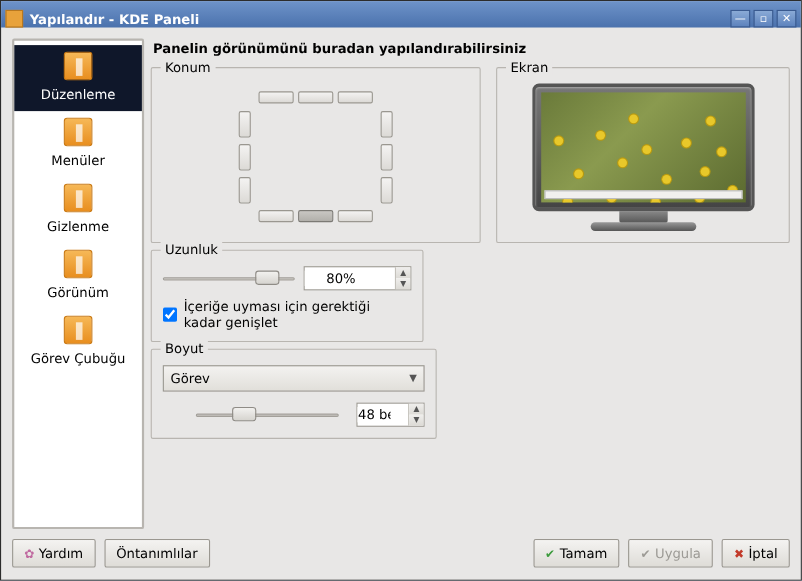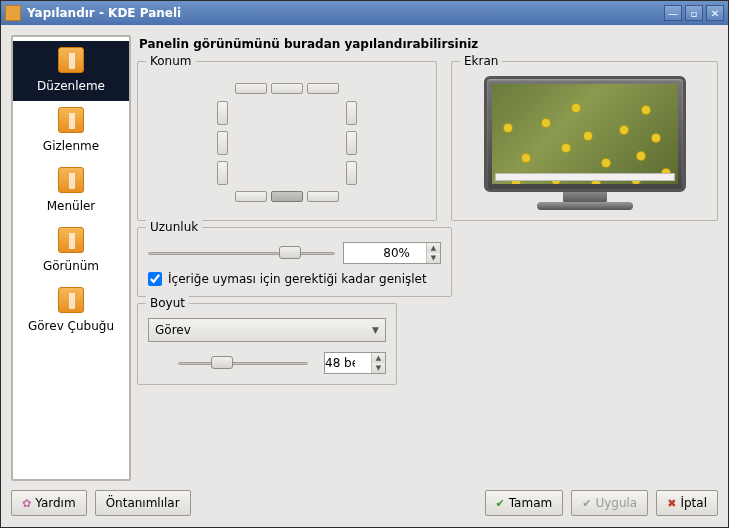--- a/index.html
+++ b/index.html
@@ -1,20 +1,20 @@
 <!DOCTYPE html>
 <html><head>
 <meta charset="utf-8">
 <style>
 * { box-sizing: border-box; margin: 0; padding: 0; font-family: "DejaVu Sans", "Liberation Sans", sans-serif; font-size: 12px; }
 body { background: #5f83b9; width: 729px; height: 528px; overflow: hidden; }
 
 .window { width: 729px; height: 528px; background: #e8e7e6; border: 1px solid #2c2c2c; display: flex; flex-direction: column; }
 
-.titlebar { height: 24px; background: linear-gradient(to bottom, #6e93c9, #4b72ad); display: flex; align-items: center; padding: 0 4px; color: #fff; }
+.titlebar { height: 24px; background: linear-gradient(to bottom, #6e93c9, #4b72ad); display: flex; align-items: flex-end; padding: 0 4px; color: #fff; }
 .titlebar .app-icon { width: 16px; height: 16px; background: #e8a23b; border: 1px solid #b87820; margin-right: 6px; }
 .titlebar .title { flex: 1; font-weight: bold; color: #fff; }
 .titlebar .tbtn { width: 18px; height: 16px; background: linear-gradient(to bottom,#8aaad6,#5d83bd); border: 1px solid #3a5a8f; margin-left: 3px; display: flex; align-items: center; justify-content: center; color: #fff; font-size: 10px; cursor: pointer; }
 
 .content { flex: 1; display: flex; padding: 10px 10px 6px 10px; gap: 6px; }
 
 .sidebar { width: 120px; background: #fff; border: 2px solid #b8b5b0; border-radius: 2px; display: flex; flex-direction: column; align-items: stretch; padding: 4px 0; }
 .side-item { display: flex; flex-direction: column; align-items: center; padding: 6px 2px 8px 2px; cursor: pointer; }
 .side-item.selected { background: #0f172a; color: #fff; }
 .side-icon { width: 26px; height: 26px; background: linear-gradient(to bottom, #f6b857, #e88e1f); border: 1px solid #c97812; border-radius: 3px; margin-bottom: 6px; position: relative; }
@@ -36,27 +36,27 @@
 
 .ekran { flex: 1; height: 160px; }
 .monitor-wrap { display: flex; flex-direction: column; align-items: center; justify-content: center; height: 100%; }
 .monitor-frame { width: 202px; height: 135px; border: 3px solid #555; border-radius: 6px; padding: 5px; background: linear-gradient(to bottom,#777,#444); position: relative; box-shadow: inset 0 1px 2px rgba(255,255,255,0.4); }
 .monitor-screen { width: 100%; height: 100%; background: linear-gradient(135deg,#6a7a3a 0%,#8a9a4f 40%,#5b6a30 100%); position: relative; overflow: hidden; }
 .flower { position:absolute; width:8px; height:8px; background:#e8c82a; border-radius:50%; box-shadow: 0 0 0 1px #b89a10; }
 .panel-preview { position: absolute; bottom: 3px; left: 3px; right: 3px; height: 8px; background: #f1f0ee; border: 1px solid #bbb; }
 .monitor-stand { width: 44px; height: 14px; background: linear-gradient(to bottom,#888,#555); border-radius: 0 0 3px 3px; }
 .monitor-base { width: 96px; height: 9px; background: linear-gradient(to bottom,#999,#555); border-radius: 5px; margin-top: -1px; }
 
-.uzunluk { width: 315px; padding: 14px 10px 10px 10px; }
+.uzunluk { width: 248px; padding: 14px 10px 10px 10px; }
 .slider-row { display: flex; align-items: center; gap: 8px; }
 .hslider { flex: 1; height: 20px; position: relative; }
 .hslider .track { position: absolute; left: 0; right: 0; top: 9px; height: 3px; background: #c7c4bf; border: 1px solid #a3a09a; border-radius: 2px; }
 .hslider .thumb { position: absolute; top: 3px; width: 22px; height: 13px; background: linear-gradient(to bottom,#f2f1ef,#d6d4cf); border: 1px solid #8f8c86; border-radius: 3px; cursor: pointer; }
 .spin { width: 98px; height: 22px; border: 1px solid #9a9790; background: #fff; display: flex; align-items: center; }
-.spin input { flex: 1; border: none; text-align: right; padding-right: 16px; font-size: 12px; outline: none; min-width: 0; width: 100%; }
+.spin input { flex: 1; border: none; text-align: center; padding-right: 16px; font-size: 12px; outline: none; min-width: 0; width: 100%; }
 .spin .arrows { width: 14px; height: 100%; display: flex; flex-direction: column; border-left: 1px solid #c4c1bb; }
 .spin .arrows div { flex:1; background: linear-gradient(to bottom,#efeeec,#dcdad5); display:flex; align-items:center; justify-content:center; font-size:7px; color:#555; cursor:pointer; }
 .checkbox-row { display: flex; align-items: center; gap: 6px; margin-top: 8px; }
 .checkbox-row input { width: 14px; height: 14px; }
 
 .boyut { width: 260px; }
 .combo { width: 100%; height: 24px; border: 1px solid #9a9790; background: linear-gradient(to bottom,#f3f2f0,#e1dfda); display: flex; align-items: center; padding: 0 6px; cursor: pointer; position: relative; }
 .combo .arrow { position:absolute; right:6px; font-size:9px; color:#555; }
 .boyut .slider-row { margin-top: 10px; }
 .boyut .hslider { width: 130px; flex: none; margin-left: 30px; }
@@ -87,25 +87,25 @@
 
   <div class="content">
 
     <div class="sidebar">
       <div class="side-item selected">
         <div class="side-icon"></div>
         <div class="label">Düzenleme</div>
       </div>
       <div class="side-item">
         <div class="side-icon"></div>
+        <div class="label">Menüler</div>
+      </div>
+      <div class="side-item">
+        <div class="side-icon"></div>
         <div class="label">Gizlenme</div>
-      </div>
-      <div class="side-item">
-        <div class="side-icon"></div>
-        <div class="label">Menüler</div>
       </div>
       <div class="side-item">
         <div class="side-icon"></div>
         <div class="label">Görünüm</div>
       </div>
       <div class="side-item">
         <div class="side-icon"></div>
         <div class="label">Görev Çubuğu</div>
       </div>
     </div>

